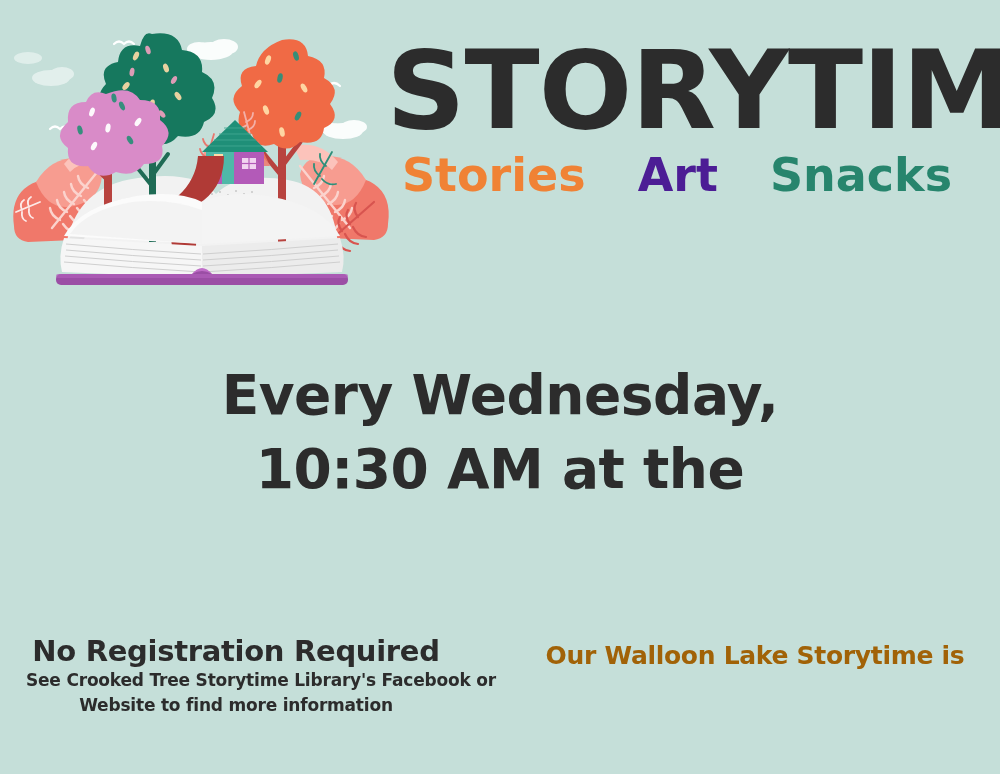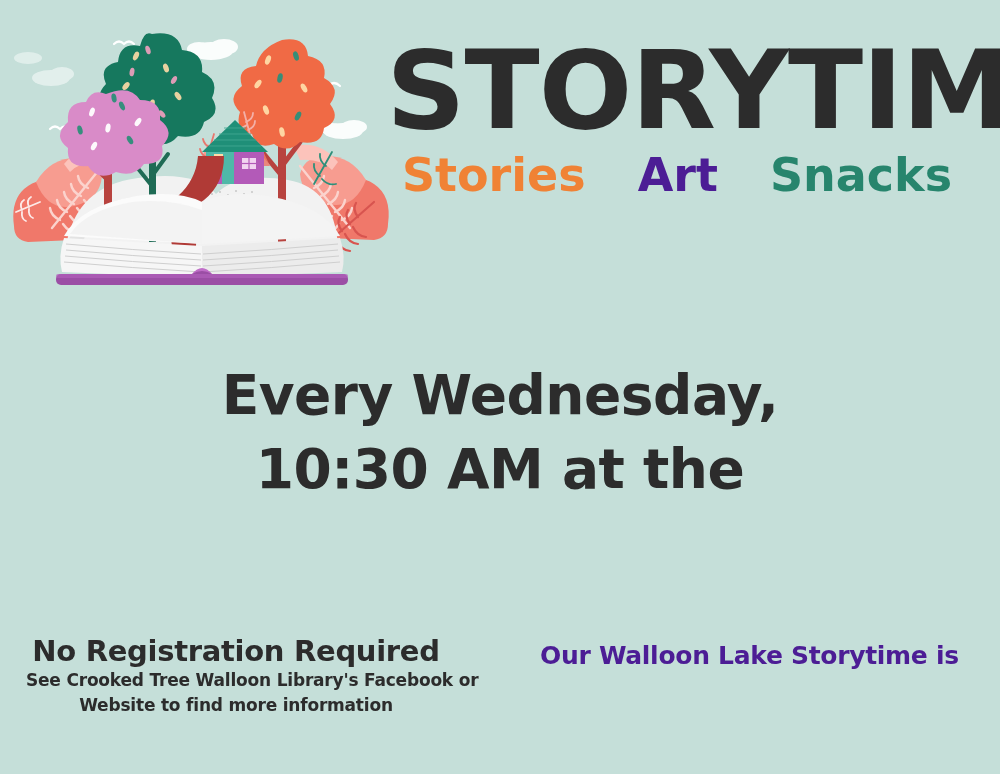--- a/index.html
+++ b/index.html
@@ -102,21 +102,22 @@
     font-size:17px;
     line-height:25px;
     letter-spacing:-0.2px;
     white-space:nowrap;
   }
 
   #footer-right {
     position:absolute;
     left:540px; top:638px;
     width:430px;
-    color:#4c1d95;
+    text-align:center;
+    color:#a16207;
   }
   #footer-right .fr-line {
     font-family:"DejaVu Sans", sans-serif;
     font-weight:bold;
     font-size:25px;
     line-height:36px;
     letter-spacing:-0.3px;
     white-space:nowrap;
   }
 </style>
@@ -371,21 +372,21 @@
     </div>
   </div>
 
   <div id="main-lines">
     <div class="main-line">Every Wednesday,</div>
     <div class="main-line">10:30 AM at the</div>
   </div>
 
   <div id="footer-left">
     <div class="fl-head">No Registration Required</div>
-    <div class="fl-sub">See Crooked Tree Walloon Library's Facebook or</div>
+    <div class="fl-sub">See Crooked Tree Storytime Library's Facebook or</div>
     <div class="fl-sub">Website to find more information</div>
   </div>
 
   <div id="footer-right">
     <div class="fr-line">Our Walloon Lake Storytime is</div>
   </div>
 
 </div>
 
 </body></html>

